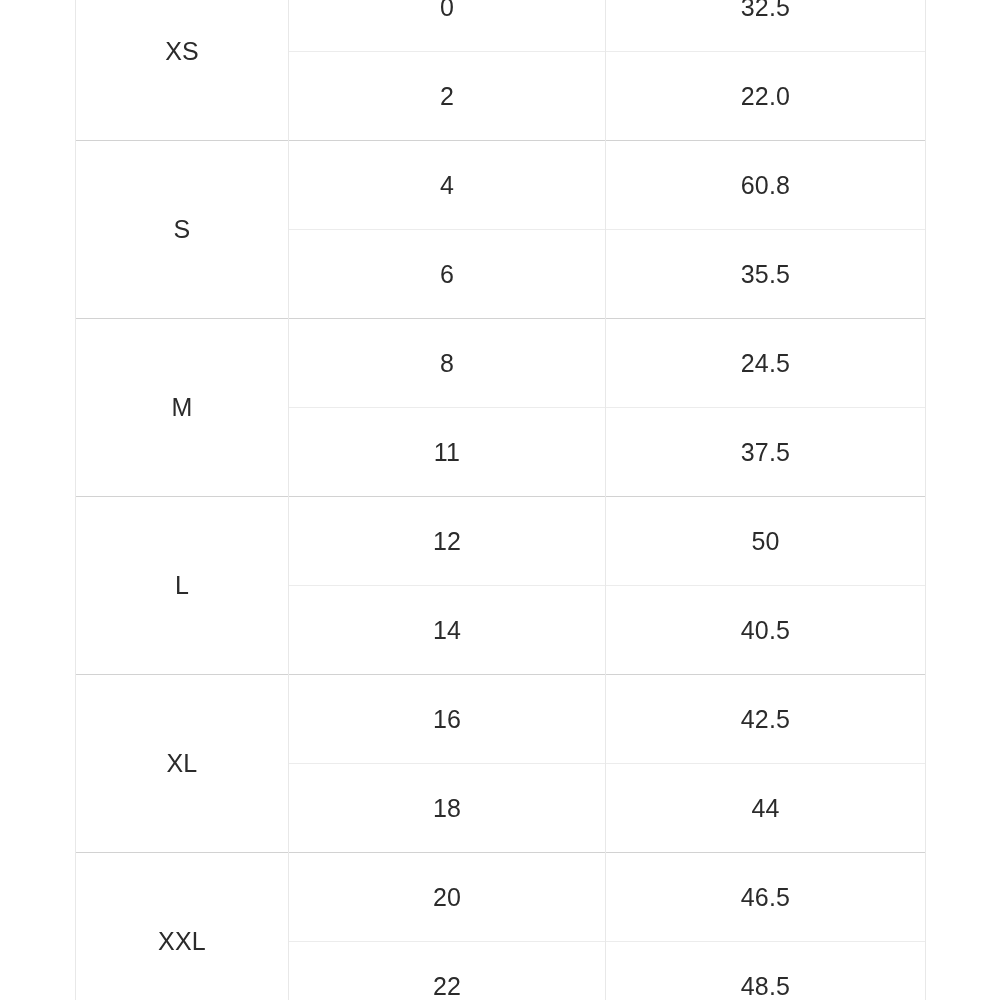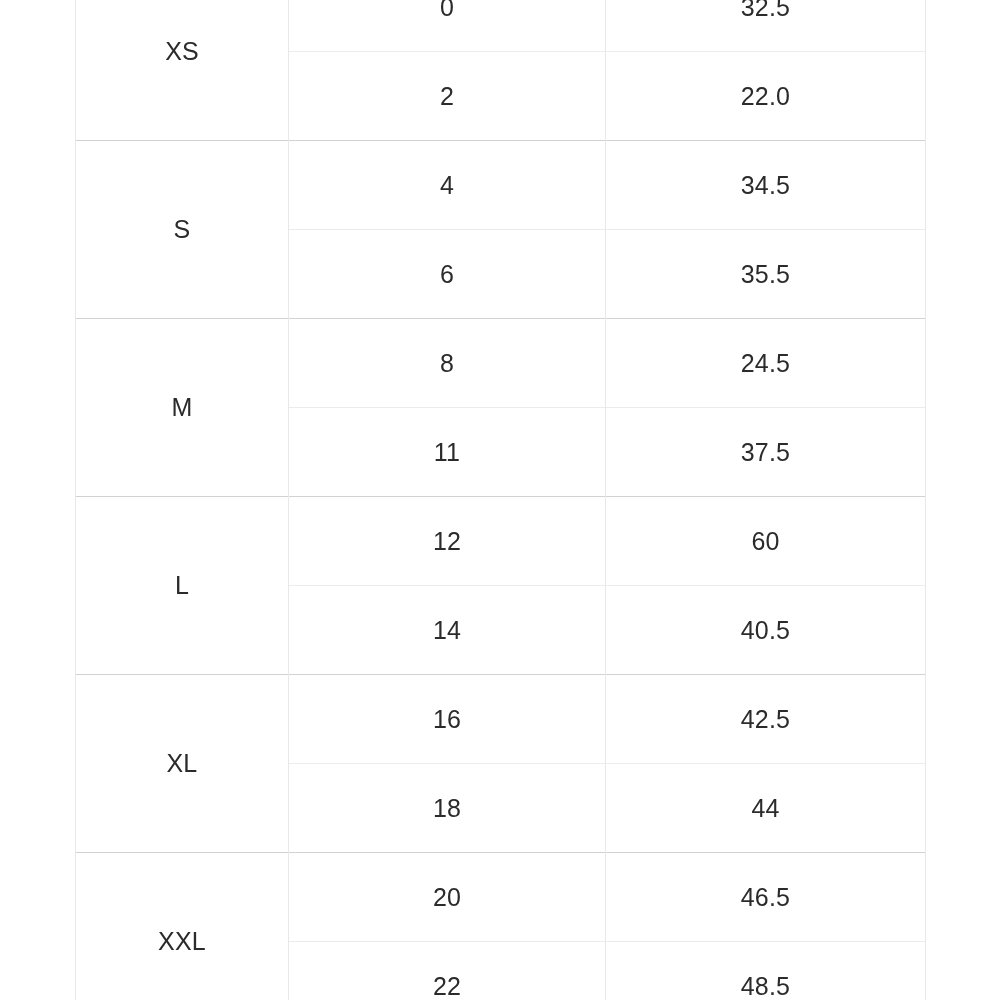--- a/index.html
+++ b/index.html
@@ -92,41 +92,41 @@
         <td class="value-cell num">32.5</td>
       </tr>
       <tr class="sub-row">
         <td class="value-cell num">2</td>
         <td class="value-cell num">22.0</td>
       </tr>
 
       <tr class="group-start">
         <td class="size-cell" rowspan="2">S</td>
         <td class="value-cell num">4</td>
-        <td class="value-cell num">34.5</td>
+        <td class="value-cell num">60.8</td>
       </tr>
       <tr class="sub-row">
         <td class="value-cell num">6</td>
         <td class="value-cell num">35.5</td>
       </tr>
 
       <tr class="group-start">
         <td class="size-cell" rowspan="2">M</td>
         <td class="value-cell num">8</td>
         <td class="value-cell num">24.5</td>
       </tr>
       <tr class="sub-row">
         <td class="value-cell num">11</td>
         <td class="value-cell num">37.5</td>
       </tr>
 
       <tr class="group-start">
         <td class="size-cell" rowspan="2">L</td>
         <td class="value-cell num">12</td>
-        <td class="value-cell num">60</td>
+        <td class="value-cell num">50</td>
       </tr>
       <tr class="sub-row">
         <td class="value-cell num">14</td>
         <td class="value-cell num">40.5</td>
       </tr>
 
       <tr class="group-start">
         <td class="size-cell" rowspan="2">XL</td>
         <td class="value-cell num">16</td>
         <td class="value-cell num">42.5</td>

